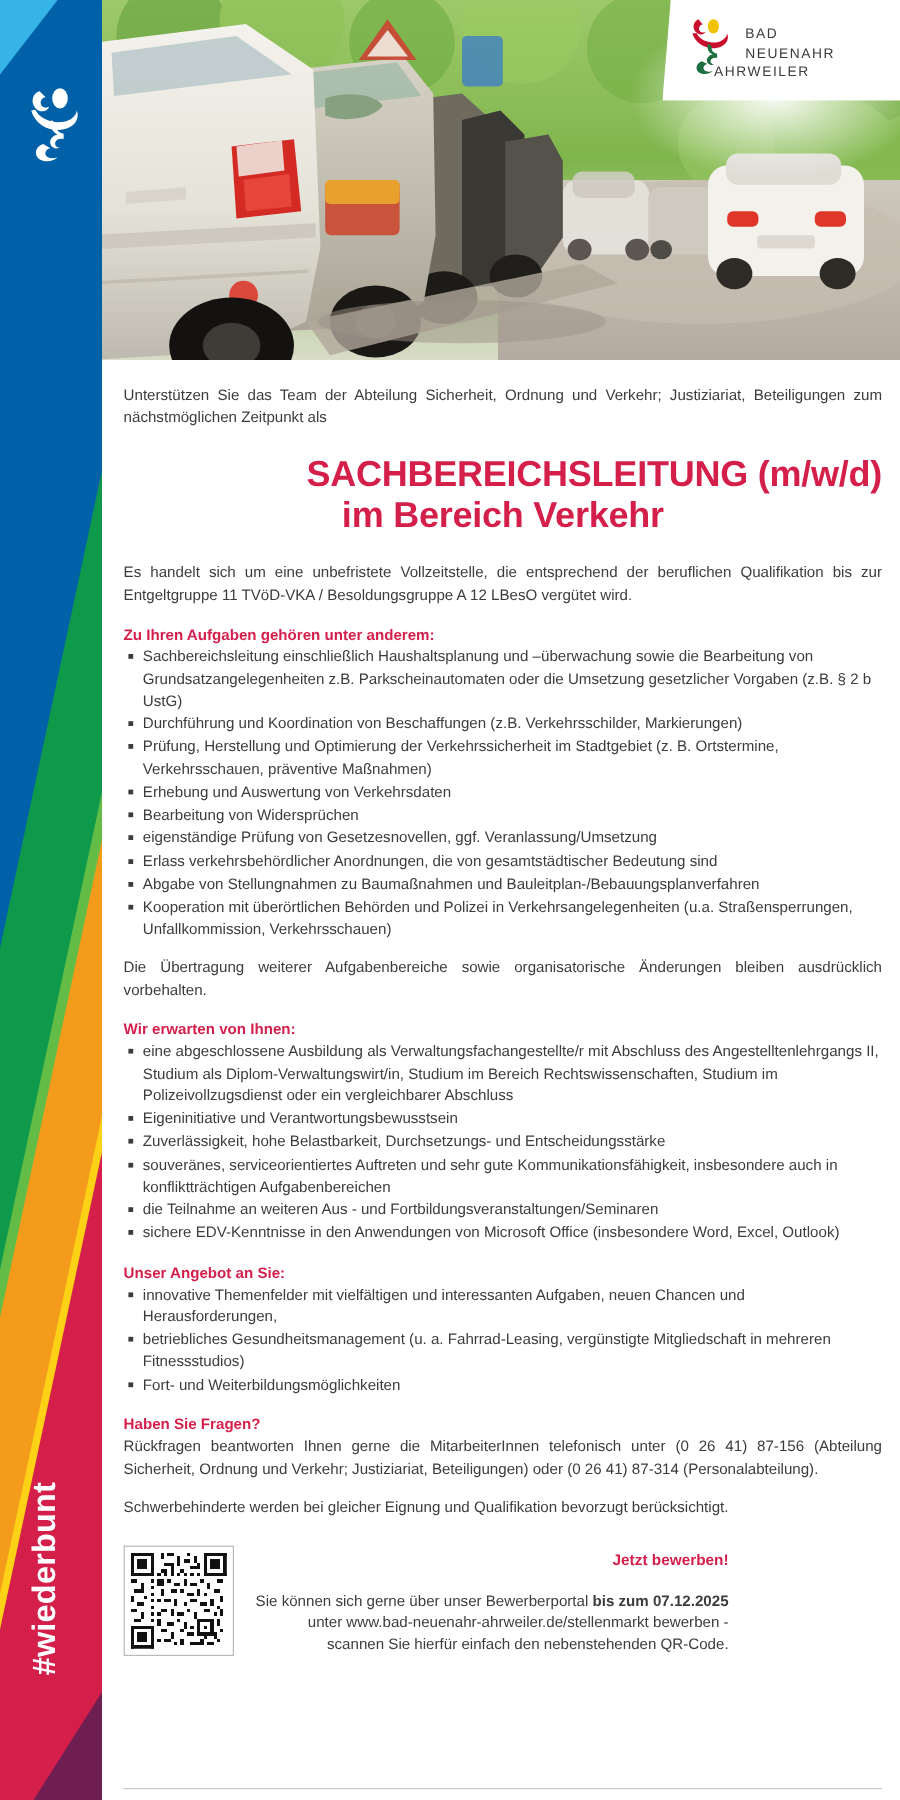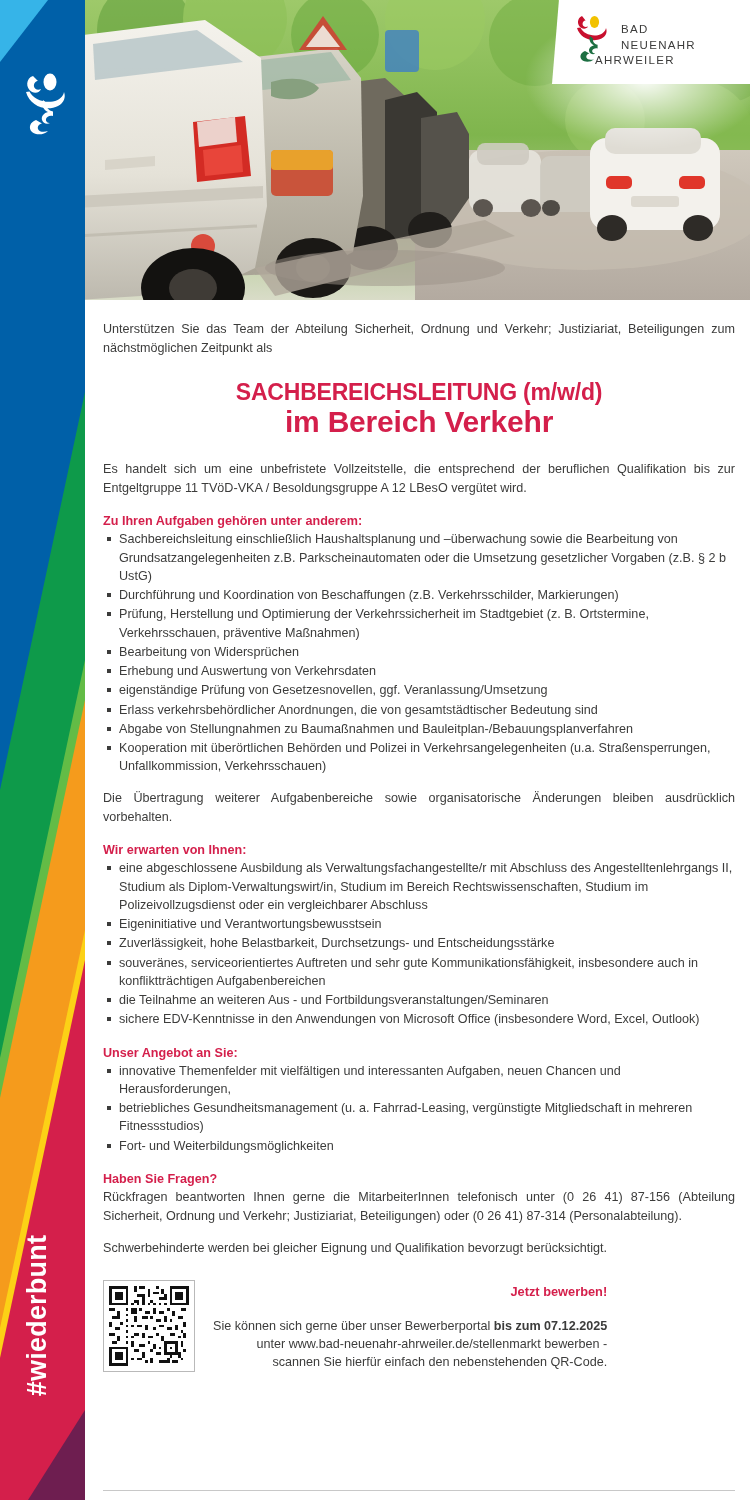--- a/index.html
+++ b/index.html
@@ -86,21 +86,21 @@
   }
 
   #title-block {
     text-align:center;
     color:#D41F4B;
     font-weight:bold;
     margin-top:22px;
     margin-bottom:20px;
     line-height:1.14;
   }
-  #title-line1 { font-size:23px; letter-spacing:-0.2px; }
+  #title-line1 { font-size:30px; letter-spacing:-0.2px;text-align:right; }
   #title-line2 { font-size:30px; letter-spacing:-0.2px; }
 
   .para {
     font-size:12.6px;
     line-height:1.50;
     color:#3c3c3b;
     text-align:justify;
   }
 
   .section-head {
@@ -330,22 +330,22 @@
     <div id="title-line2">im Bereich Verkehr</div>
   </div>
 
   <p class="para">Es handelt sich um eine unbefristete Vollzeitstelle, die entsprechend der beruflichen Qualifikation bis zur Entgeltgruppe 11 TVöD-VKA / Besoldungsgruppe A 12 LBesO vergütet wird.</p>
 
   <div class="section-head">Zu Ihren Aufgaben gehören unter anderem:</div>
   <ul class="bullets">
     <li>Sachbereichsleitung einschließlich Haushaltsplanung und –überwachung sowie die Bearbeitung von Grundsatzangelegenheiten z.B. Parkscheinautomaten oder die Umsetzung gesetzlicher Vorgaben (z.B. § 2 b UstG)</li>
     <li>Durchführung und Koordination von Beschaffungen (z.B. Verkehrsschilder, Markierungen)</li>
     <li>Prüfung, Herstellung und Optimierung der Verkehrssicherheit im Stadtgebiet (z. B. Ortstermine, Verkehrsschauen, präventive Maßnahmen)</li>
+    <li>Erhebung und Auswertung von Verkehrsdaten</li>
     <li>Bearbeitung von Widersprüchen</li>
-    <li>Erhebung und Auswertung von Verkehrsdaten</li>
     <li>eigenständige Prüfung von Gesetzesnovellen, ggf. Veranlassung/Umsetzung</li>
     <li>Erlass verkehrsbehördlicher Anordnungen, die von gesamtstädtischer Bedeutung sind</li>
     <li>Abgabe von Stellungnahmen zu Baumaßnahmen und Bauleitplan-/Bebauungsplanverfahren</li>
     <li>Kooperation mit überörtlichen Behörden und Polizei in Verkehrsangelegenheiten (u.a. Straßensperrungen, Unfallkommission, Verkehrsschauen)</li>
   </ul>
 
   <p class="para spacer-p">Die Übertragung weiterer Aufgabenbereiche sowie organisatorische Änderungen bleiben ausdrücklich vorbehalten.</p>
 
   <div class="section-head">Wir erwarten von Ihnen:</div>
   <ul class="bullets">

